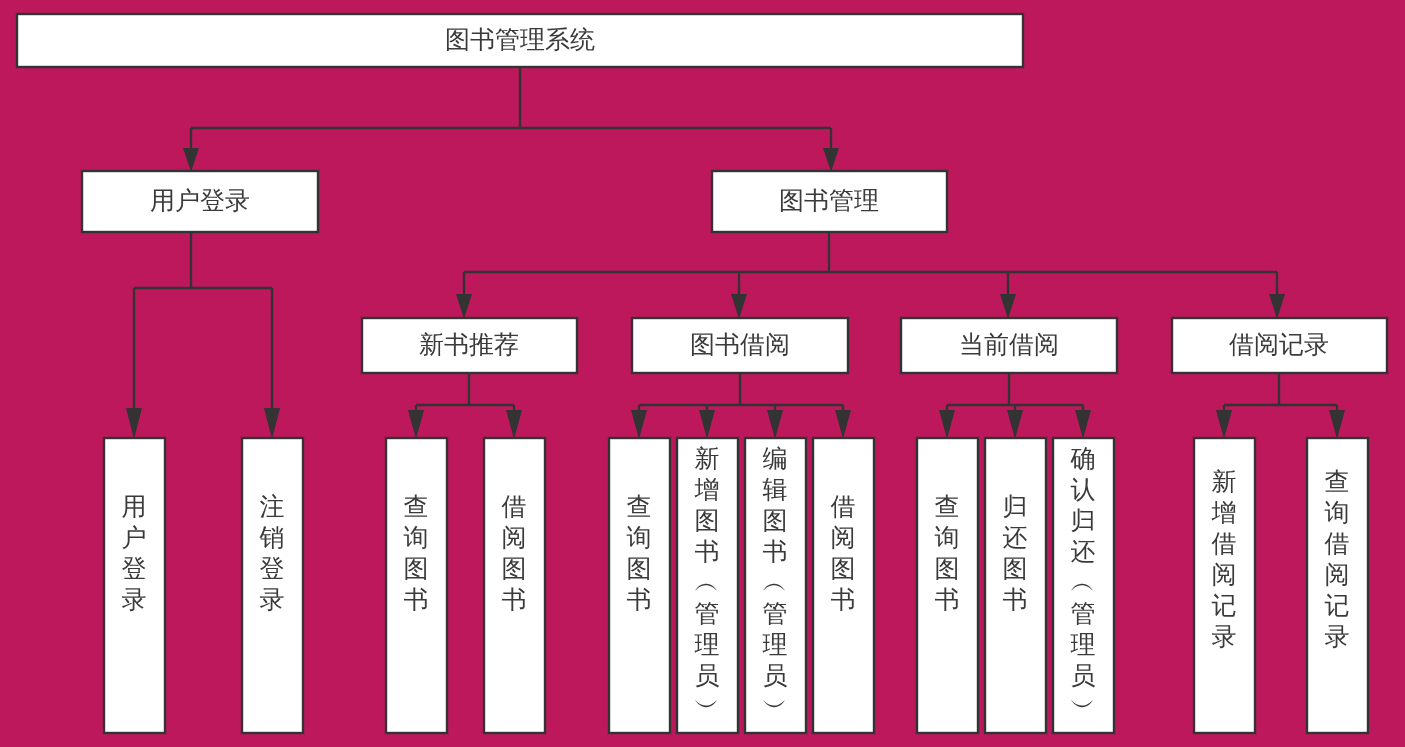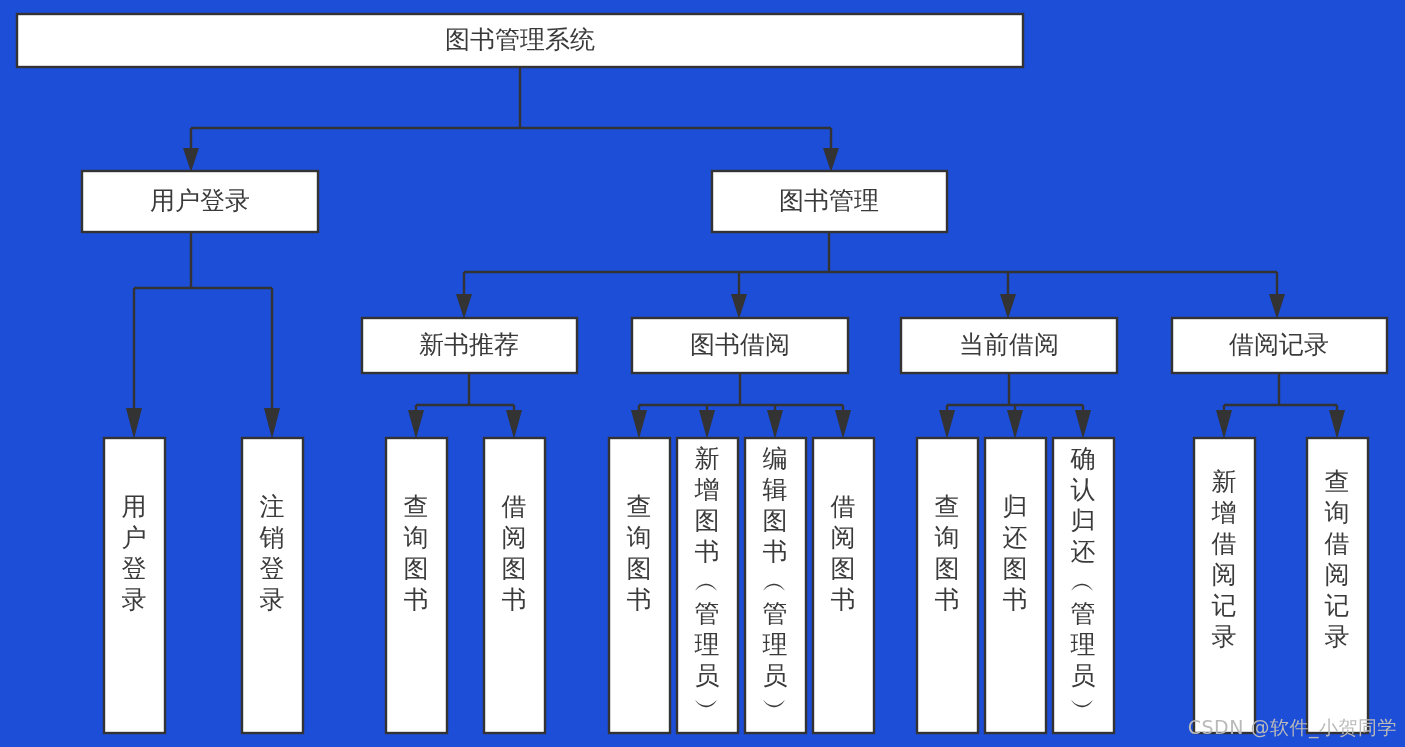--- a/index.html
+++ b/index.html
@@ -11,21 +11,21 @@
   body {
     width: 1405px;
     height: 747px;
     overflow: hidden;
     font-family: "DejaVu Sans", "Liberation Sans", sans-serif;
   }
   #diagram-root {
     position: relative;
     width: 1405px;
     height: 747px;
-    background: #1d4ed8;
+    background: #be185d;
   }
   svg#tree-svg {
     position: absolute;
     left: 0;
     top: 0;
     width: 1405px;
     height: 747px;
     display: block;
   }
   .node-box {
@@ -245,15 +245,14 @@
       <text class="node-label label-v" x="1224" y="483"><tspan x="1224" dy="0">新</tspan><tspan x="1224" dy="31">增</tspan><tspan x="1224" dy="31">借</tspan><tspan x="1224" dy="31">阅</tspan><tspan x="1224" dy="31">记</tspan><tspan x="1224" dy="31">录</tspan></text>
     </g>
 
     <g>
       <rect class="node-box" x="1307" y="438" width="61" height="295"></rect>
       <text class="node-label label-v" x="1337" y="483"><tspan x="1337" dy="0">查</tspan><tspan x="1337" dy="31">询</tspan><tspan x="1337" dy="31">借</tspan><tspan x="1337" dy="31">阅</tspan><tspan x="1337" dy="31">记</tspan><tspan x="1337" dy="31">录</tspan></text>
     </g>
 
   </svg>
 
-  <div class="watermark-text">CSDN @软件_小贺同学</div>
 
 </div>
 
 </body></html>

